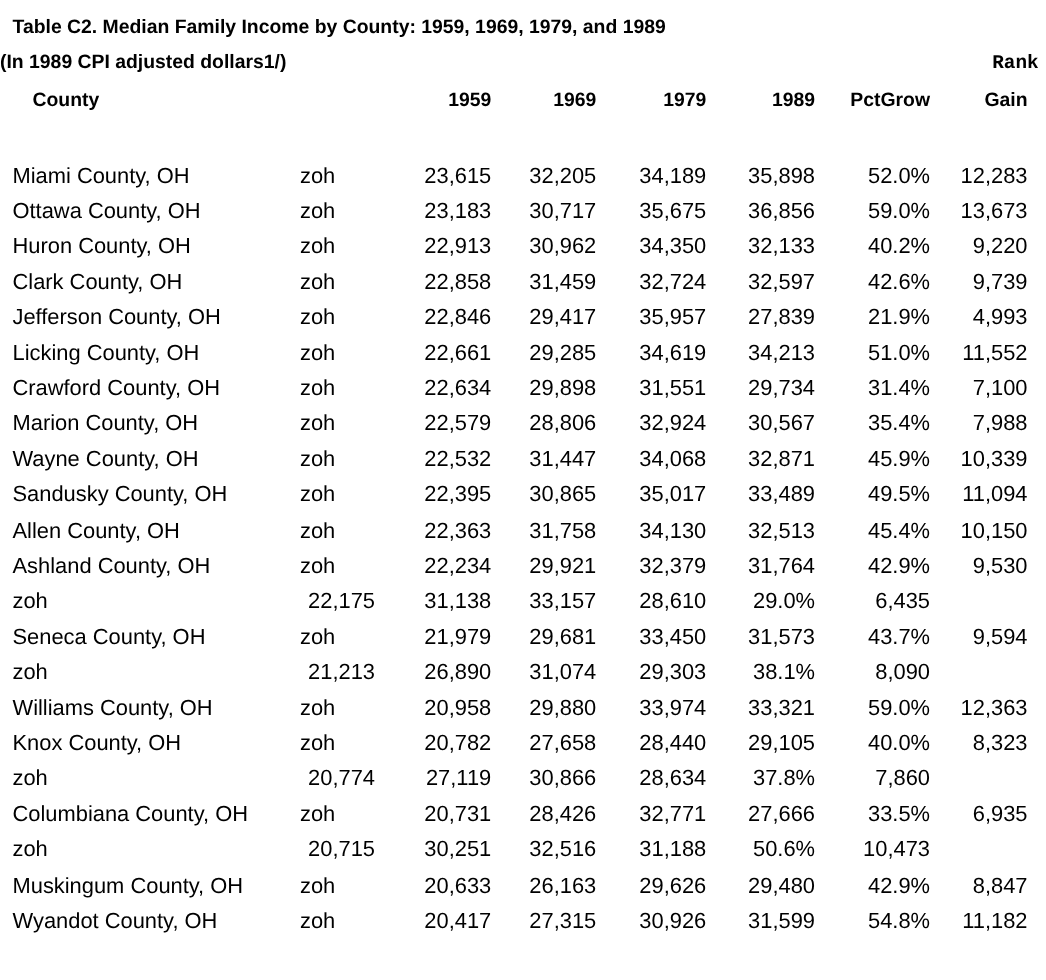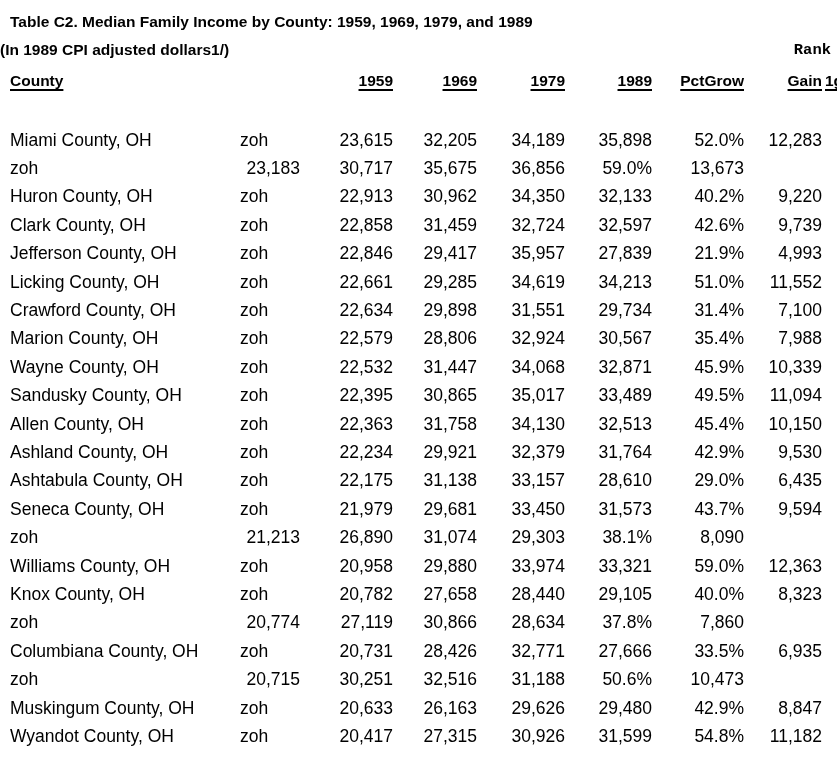--- a/index.html
+++ b/index.html
@@ -40,23 +40,23 @@
   .header-row {
     position: absolute;
     left: 10px; top: 69px;
     font-size: 15.5px;
     font-weight: 700;
     height: 24px;
     align-items: center;
   }
   .header-row .cell u,
   .header-row .cell .ul {
-    text-decoration: underline;
     text-decoration-thickness: 1.6px;
     text-underline-offset: 3px;
+    margin-left: 16px;
   }
   .rows {
     position: absolute;
     left: 10px; top: 126px;
     font-size: 17.5px;
     font-weight: 400;
   }
   .row { height: 28.4px; align-items: center; }
   .cell { white-space: nowrap; }
   .num, .h-num { text-align: right; }
@@ -89,20 +89,21 @@
     <div class="cell num">23,615</div>
     <div class="cell num">32,205</div>
     <div class="cell num">34,189</div>
     <div class="cell num">35,898</div>
     <div class="cell num">52.0%</div>
     <div class="cell num">12,283</div>
     <div class="cell frag"></div>
   </div>
 
   <div class="grid row">
+    <div class="cell">Ottawa County, OH</div>
     <div class="cell">zoh</div>
     <div class="cell num">23,183</div>
     <div class="cell num">30,717</div>
     <div class="cell num">35,675</div>
     <div class="cell num">36,856</div>
     <div class="cell num">59.0%</div>
     <div class="cell num">13,673</div>
     <div class="cell frag"></div>
   </div>
 
@@ -220,21 +221,20 @@
     <div class="cell num">22,234</div>
     <div class="cell num">29,921</div>
     <div class="cell num">32,379</div>
     <div class="cell num">31,764</div>
     <div class="cell num">42.9%</div>
     <div class="cell num">9,530</div>
     <div class="cell frag"></div>
   </div>
 
   <div class="grid row">
-    <div class="cell">Ashtabula County, OH</div>
     <div class="cell">zoh</div>
     <div class="cell num">22,175</div>
     <div class="cell num">31,138</div>
     <div class="cell num">33,157</div>
     <div class="cell num">28,610</div>
     <div class="cell num">29.0%</div>
     <div class="cell num">6,435</div>
     <div class="cell frag"></div>
   </div>
 

